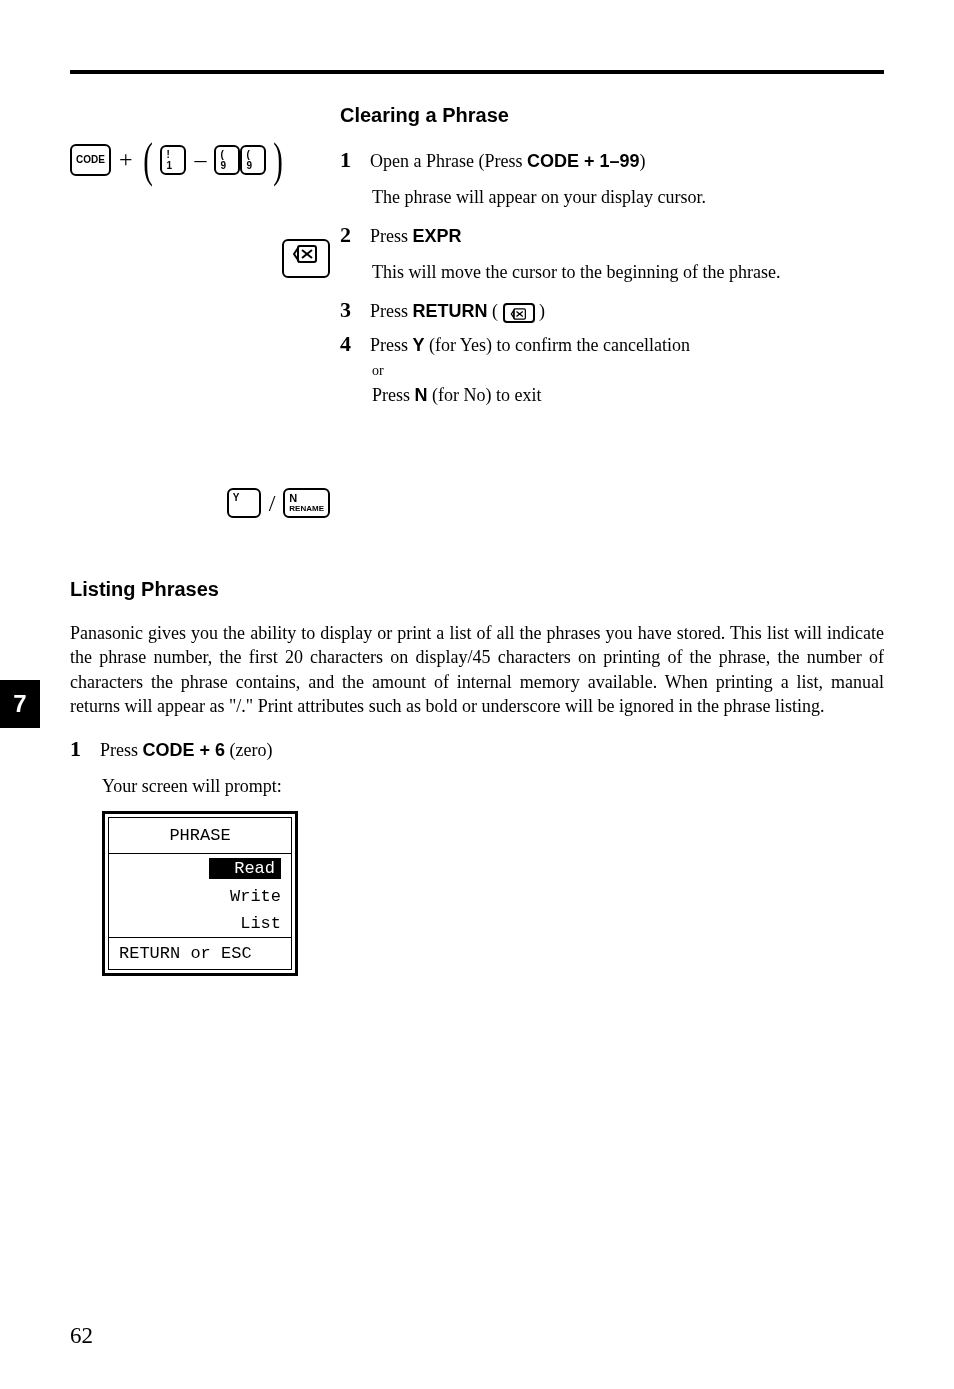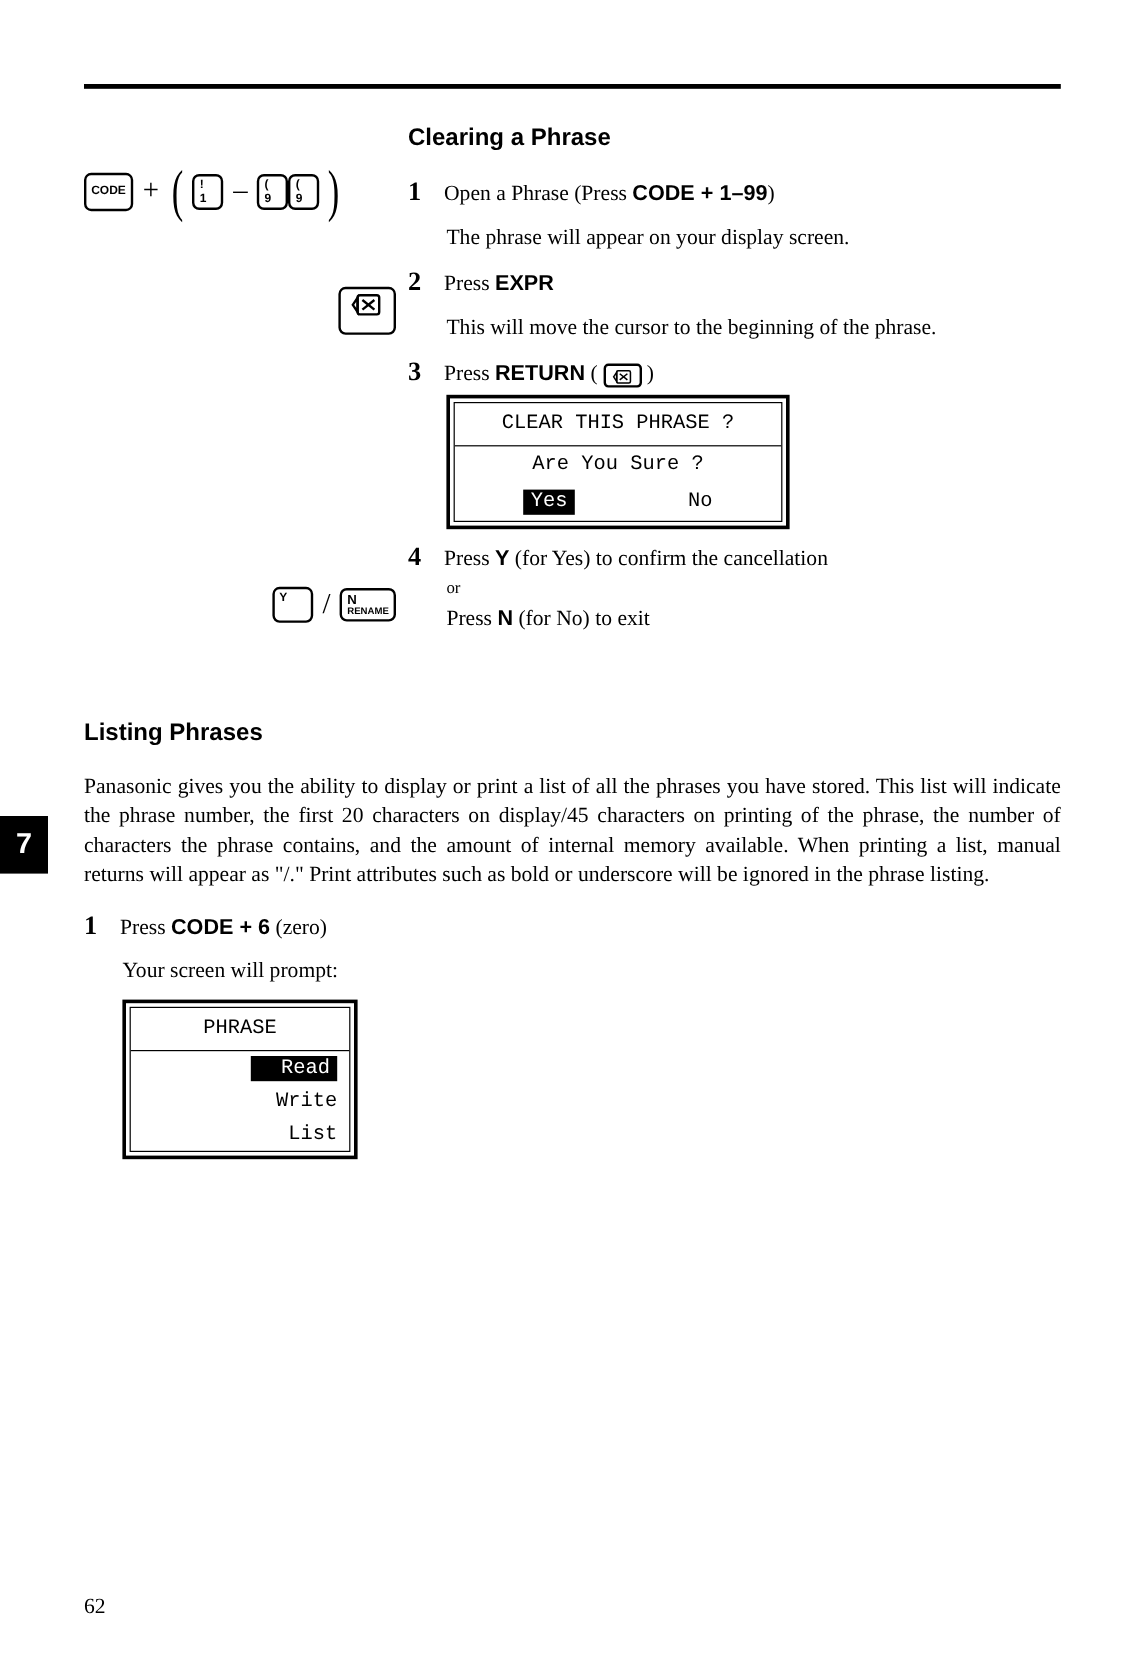--- a/index.html
+++ b/index.html
@@ -129,21 +129,21 @@
     position:absolute;
     left:0; top:680px;
     width:40px; height:48px;
     background:#000; color:#fff;
     font-family:Arial,sans-serif; font-weight:bold; font-size:24px;
     text-align:center; line-height:48px;
   }
   .page-num {
     position:absolute;
     left:70px; bottom:40px;
-    font-size:18px;
+    font-size:23px;
   }
   .or-line { font-size:14px; margin:6px 0 6px 32px; width:280px;}
   .opts { display:flex; justify-content:space-around; padding:6px 10px;}
   .icon-x {
     display:inline-block; width:28px; height:22px;
     position:relative;
   }
   .icon-x svg { width:100%; height:100%; }
   .vmid > * { vertical-align:middle; }
 </style>
@@ -186,21 +186,21 @@
       </div>
     </div>
 
     <div class="rightcol">
       <h2>Clearing a Phrase</h2>
 
       <ol class="steps">
         <li>
           <span class="stepnum">1</span>
           <span class="steptext"><span>Open a Phrase (Press </span><span class="bold">CODE + 1–99</span><span>)</span></span>
-          <div class="subtext">The phrase will appear on your display screen.</div>
+          <div class="subtext">The phrase will appear on your display cursor.</div>
         </li>
 
         <li>
           <span class="stepnum">2</span>
           <span class="steptext"><span>Press </span><span class="bold">EXPR</span></span>
           <div class="subtext">This will move the cursor to the beginning of the phrase.</div>
         </li>
 
         <li>
           <span class="stepnum">3</span>
@@ -210,30 +210,20 @@
                 <svg viewBox="0 0 28 22">
                     <rect x="6" y="3" width="18" height="16" rx="2" fill="none" stroke="#000" stroke-width="2"></rect>
                     <path d="M2 11 L6 5 L6 17 Z" fill="none" stroke="#000" stroke-width="2"></path>
                     <line x1="10" y1="7" x2="20" y2="15" stroke="#000" stroke-width="2"></line>
                     <line x1="20" y1="7" x2="10" y2="15" stroke="#000" stroke-width="2"></line>
                   </svg>
               </span>
             </span><span> )</span>
           </span>
 
-          <div class="screenbox">
-            <div class="inner">
-              <div class="sb-title">CLEAR THIS PHRASE ?</div>
-              <div class="sb-center">Are You Sure ?</div>
-              <div class="opts">
-                <span><span class="hl">Yes</span></span>
-                <span>No</span>
-              </div>
-            </div>
-          </div>
         </li>
 
         <li>
           <span class="stepnum">4</span>
           <span class="steptext"><span>Press </span><span class="bold">Y</span><span> (for Yes) to confirm the cancellation</span></span>
           <div class="or-line">or</div>
           <div class="subtext" style="margin-top:4px;"><span>Press </span><span class="bold">N</span><span> (for No) to exit</span></div>
         </li>
       </ol>
     </div>
@@ -250,20 +240,21 @@
           <span class="stepnum">1</span>
           <span class="steptext"><span>Press </span><span class="bold">CODE + 6</span><span> (zero)</span></span>
           <div class="subtext">Your screen will prompt:</div>
 
           <div class="screenbox" style="width:190px;">
             <div class="inner">
               <div class="sb-title">PHRASE</div>
               <div class="sb-line"><span class="hl" style="display:inline-block; width:60px;">Read</span></div>
               <div class="sb-line">Write</div>
               <div class="sb-line">List</div>
+              <div class="sb-foot">RETURN or ESC</div>
             </div>
           </div>
         </li>
       </ol>
     </div>
   </div>
 
   <div class="chapter-tab">7</div>
   <div class="page-num">62</div>
 </div>

